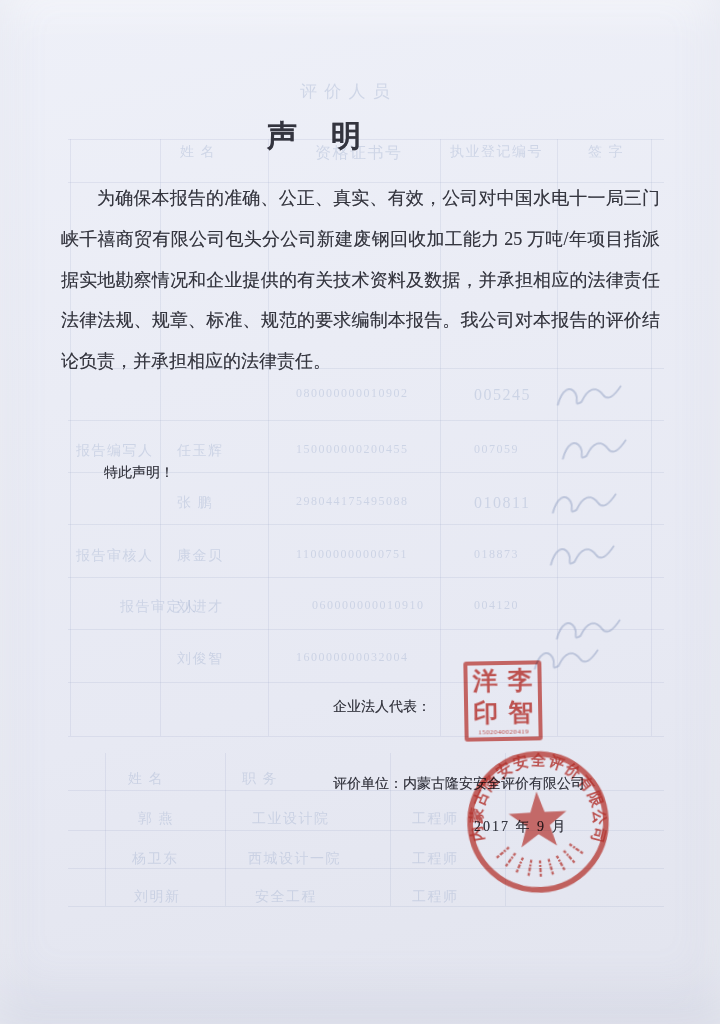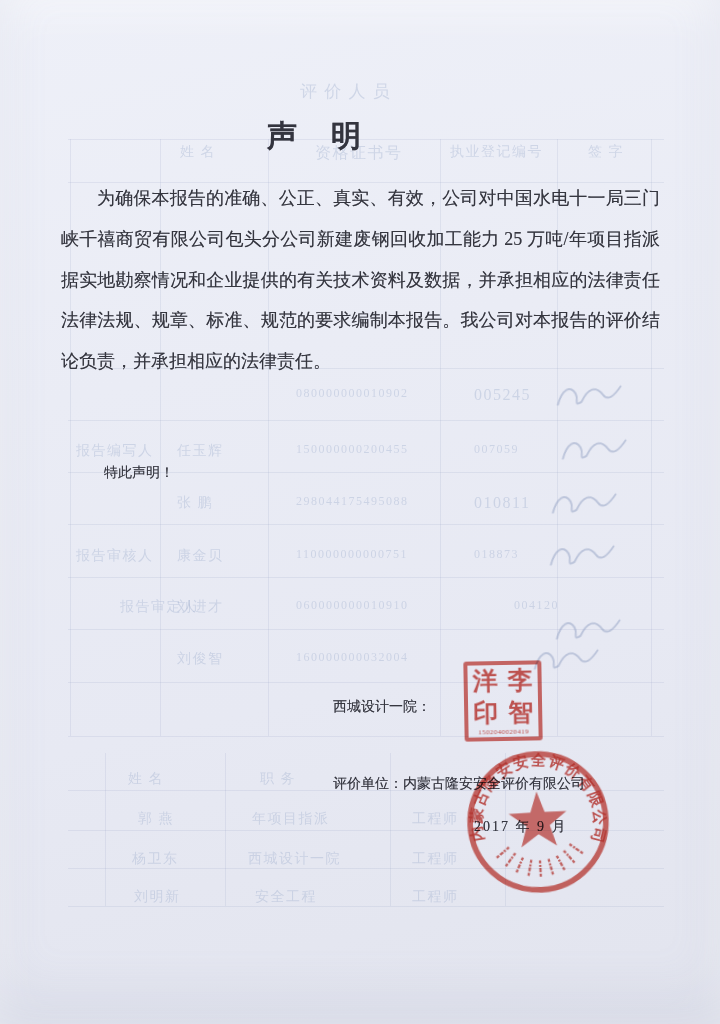--- a/index.html
+++ b/index.html
@@ -91,28 +91,28 @@
       <div class="gfrag" style="left: 474px; top: 442px; font-size: 12px;">007059</div>
       <div class="gfrag" style="left: 177px; top: 494px; font-size: 14px;">张    鹏</div>
       <div class="gfrag" style="left: 296px; top: 494px; font-size: 12px;">298044175495088</div>
       <div class="gfrag" style="left: 474px; top: 494px; font-size: 16px;">010811</div>
       <div class="gfrag" style="left: 76px; top: 547px; font-size: 14px;">报告审核人</div>
       <div class="gfrag" style="left: 177px; top: 547px; font-size: 14px;">康金贝</div>
       <div class="gfrag" style="left: 296px; top: 547px; font-size: 12px;">110000000000751</div>
       <div class="gfrag" style="left: 474px; top: 547px; font-size: 12px;">018873</div>
       <div class="gfrag" style="left: 100px; top: 598px; font-size: 14px; margin-left: 20px;">报告审定人</div>
       <div class="gfrag" style="left: 177px; top: 598px; font-size: 14px;">刘进才</div>
-      <div class="gfrag" style="left: 296px; top: 598px; font-size: 12px; text-align: right;">060000000010910</div>
-      <div class="gfrag" style="left: 474px; top: 598px; font-size: 12px; margin-left: 40px;">004120</div>
+      <div class="gfrag" style="left: 312px; top: 598px; font-size: 12px; text-align: right;">060000000010910</div>
+      <div class="gfrag" style="left: 474px; top: 598px; font-size: 12px;">004120</div>
       <div class="gfrag" style="left: 177px; top: 650px; font-size: 14px;">刘俊智</div>
       <div class="gfrag" style="left: 296px; top: 650px; font-size: 12px;">160000000032004</div>
       <div class="gfrag" style="left: 128px; top: 770px; font-size: 14px;">姓  名</div>
-      <div class="gfrag" style="left: 260px; top: 770px; font-size: 14px;">职  务</div>
+      <div class="gfrag" style="left: 242px; top: 770px; font-size: 14px;">职  务</div>
       <div class="gfrag" style="left: 138px; top: 810px; font-size: 14px;">郭  燕</div>
-      <div class="gfrag" style="left: 252px; top: 810px; font-size: 14px;">年项目指派</div>
+      <div class="gfrag" style="left: 252px; top: 810px; font-size: 14px;">工业设计院</div>
       <div class="gfrag" style="left: 412px; top: 810px; font-size: 14px;">工程师</div>
       <div class="gfrag" style="left: 132px; top: 850px; font-size: 14px;">杨卫东</div>
       <div class="gfrag" style="left: 248px; top: 850px; font-size: 14px;">西城设计一院</div>
       <div class="gfrag" style="left: 412px; top: 850px; font-size: 14px;">工程师</div>
       <div class="gfrag" style="left: 134px; top: 888px; font-size: 14px;">刘明新</div>
       <div class="gfrag" style="left: 255px; top: 888px; font-size: 14px;">安全工程</div>
       <div class="gfrag" style="left: 412px; top: 888px; font-size: 14px;">工程师</div>
       <div class="gline" style="left: 68px; top: 139px; width: 596px; height: 1px;"></div>
       <div class="gline" style="left: 68px; top: 182px; width: 596px; height: 1px;"></div>
       <div class="gline" style="left: 68px; top: 368px; width: 596px; height: 1px;"></div>
@@ -162,21 +162,21 @@
   <div class="para" id="para">
       <div class="line first"><span>为确保本报告的准确、公正、真实、有效，公司对中国水电十一局三门</span></div>
       <div class="line"><span>峡千禧商贸有限公司包头分公司新建废钢回收加工能力 25 万吨/年项目指派</span></div>
       <div class="line"><span>据实地勘察情况和企业提供的有关技术资料及数据，并承担相应的法律责任</span></div>
       <div class="line"><span>法律法规、规章、标准、规范的要求编制本报告。我公司对本报告的评价结</span></div>
       <div class="line last"><span>论负责，并承担相应的法律责任。</span></div>
     </div>
 
   <div class="caption" style="left:104px;top:464px;">特此声明！</div>
 
-  <div class="caption" style="left:333px;top:698px;">西城设计一院：</div>
+  <div class="caption" style="left:333px;top:698px;">企业法人代表：</div>
 
   <div class="caption" style="left:333px;top:775px;">评价单位：内蒙古隆安安全评价有限公司</div>
 
   <div class="caption" style="left:474px;top:818px;letter-spacing:2px;">2017 年 9 月</div>
 
   <div class="seal-square">
     <div class="cells">
       <div class="cell">洋</div>
       <div class="cell">李</div>
       <div class="cell">印</div>

